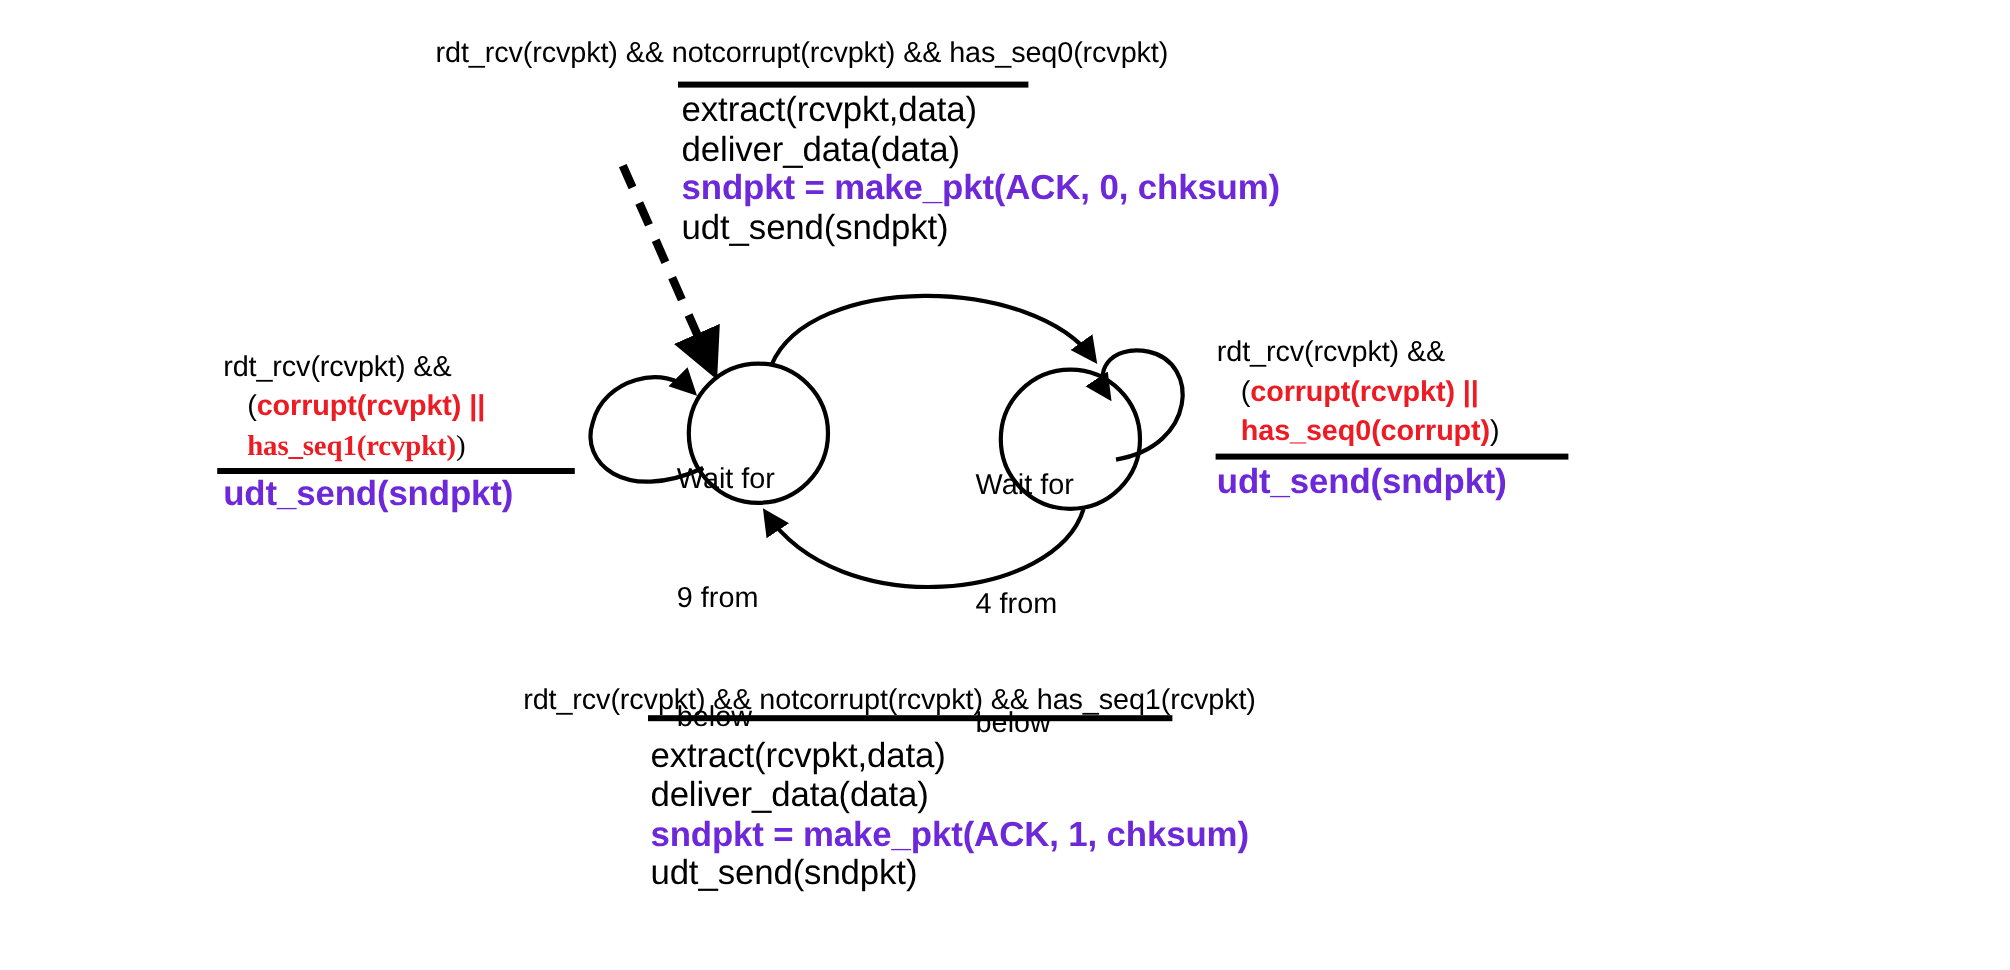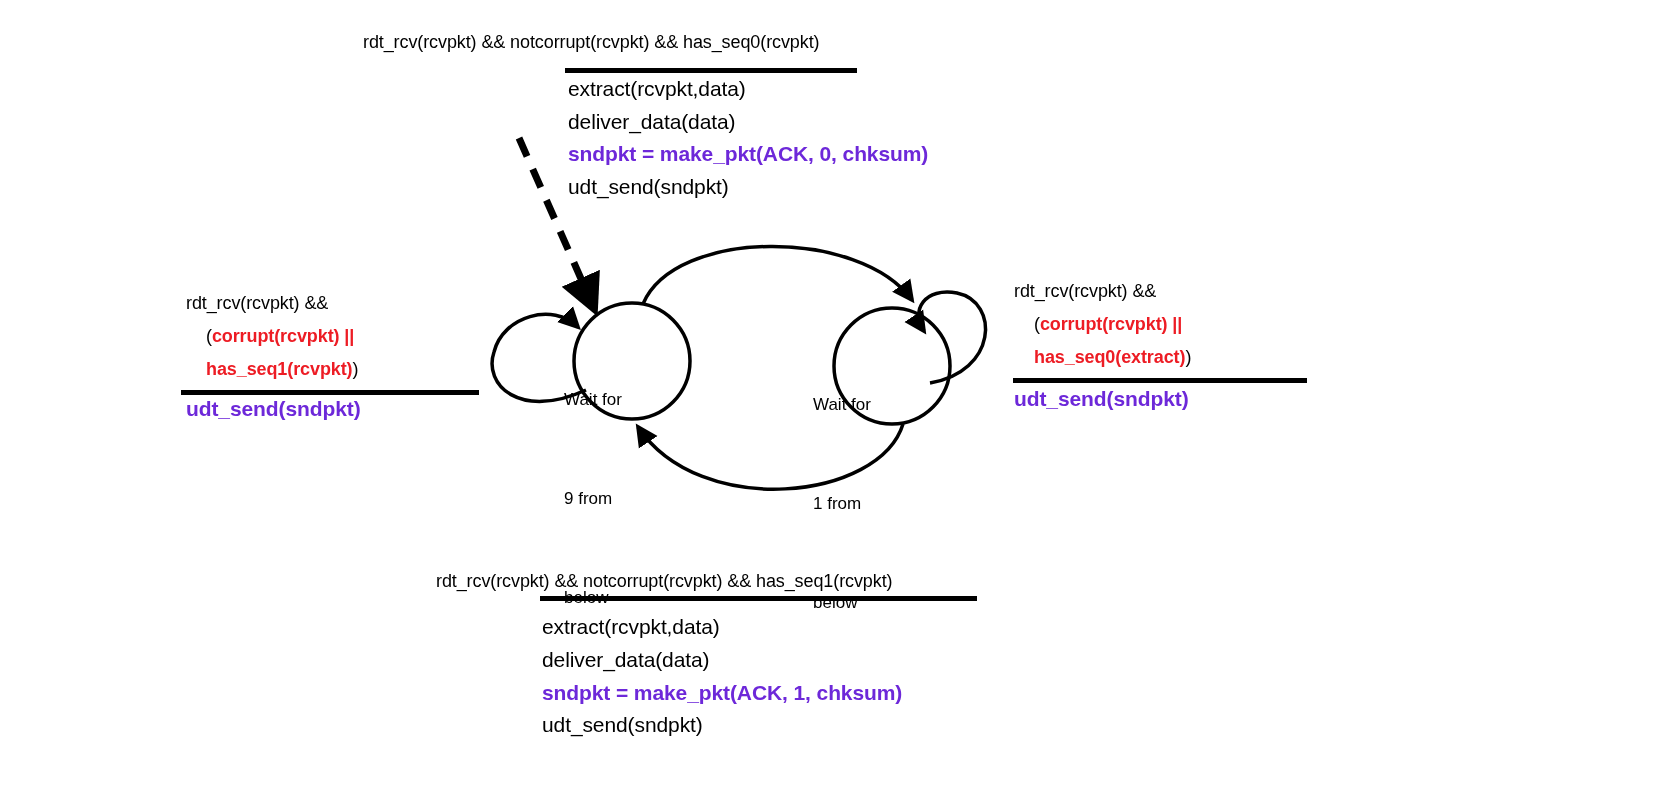--- a/index.html
+++ b/index.html
@@ -22,43 +22,43 @@
     width: 1675px;
     height: 808px;
   }
   .txt {
     position: absolute;
     white-space: pre;
     color: #000000;
     line-height: 1.0;
   }
   .cond {
-    font-size: 18px;
+    font-size: 24px;
     letter-spacing: -0.1px;
   }
   .action {
-    font-size: 21px;
+    font-size: 29px;
     letter-spacing: -0.1px;
   }
   .red {
     color: #ED1C24;
     font-weight: bold;
   }
   .blk {
     color: #000000;
     font-weight: normal;
   }
   .redline {
     color: #6d28d9;
     font-weight: bold;
   }
   .statelbl {
     position: absolute;
     color: #000000;
-    font-size: 17px;
+    font-size: 24px;
     line-height: 33px;
     white-space: pre;
     text-align: left;
   }
   .divider {
     position: absolute;
     background: #000000;
     height: 5px;
   }
   .blockwrap { position: absolute; }
@@ -94,21 +94,21 @@
   </svg>
 
   <div class="statelbl" style="left:564px; top:317px; width:100px;">
     <div>Wait for</div>
     <div>9 from</div>
     <div>below</div>
   </div>
 
   <div class="statelbl" style="left:813px; top:322px; width:100px;">
     <div>Wait for</div>
-    <div>1 from</div>
+    <div>4 from</div>
     <div>below</div>
   </div>
 
   <div class="blockwrap" style="left:0px; top:0px;">
     <div class="txt cond" style="left:363px; top:33px;">rdt_rcv(rcvpkt) &amp;&amp; notcorrupt(rcvpkt) &amp;&amp; has_seq0(rcvpkt)</div>
 
     <div class="divider" style="left:565px; top:68px; width:292px;"></div>
 
     <div class="txt action" style="left:568px; top:78px;">extract(rcvpkt,data)</div>
     <div class="txt action" style="left:568px; top:111px;">deliver_data(data)</div>
@@ -125,32 +125,32 @@
     <div class="txt action" style="left:542px; top:649px;">deliver_data(data)</div>
     <div class="txt action redline" style="left:542px; top:682px;">sndpkt = make_pkt(ACK, 1, chksum)</div>
     <div class="txt action" style="left:542px; top:714px;">udt_send(sndpkt)</div>
   </div>
 
   <div class="blockwrap" style="left:0px; top:0px;">
     <div class="txt cond" style="left:186px; top:294px;">rdt_rcv(rcvpkt) &amp;&amp;</div>
 
     <div class="txt cond" style="left:206px; top:327px;"><span class="blk">(</span><span class="red">corrupt(rcvpkt) ||</span></div>
 
-    <div class="txt cond" style="left:206px; top:360px;"><span class="red">has_seq1(rcvpkt)</span><span class="blk">)</span></div>
+    <div class="txt cond" style="left:206px; top:360px;font-family:Liberation Serif, serif;"><span class="red">has_seq1(rcvpkt)</span><span class="blk">)</span></div>
 
     <div class="divider" style="left:181px; top:390px; width:298px;"></div>
 
     <div class="txt action redline" style="left:186px; top:398px;">udt_send(sndpkt)</div>
   </div>
 
   <div class="blockwrap" style="left:0px; top:0px;">
     <div class="txt cond" style="left:1014px; top:282px;">rdt_rcv(rcvpkt) &amp;&amp;</div>
 
     <div class="txt cond" style="left:1034px; top:315px;"><span class="blk">(</span><span class="red">corrupt(rcvpkt) ||</span></div>
 
-    <div class="txt cond" style="left:1034px; top:348px;"><span class="red">has_seq0(extract)</span><span class="blk">)</span></div>
+    <div class="txt cond" style="left:1034px; top:348px;"><span class="red">has_seq0(corrupt)</span><span class="blk">)</span></div>
 
     <div class="divider" style="left:1013px; top:378px; width:294px;"></div>
 
     <div class="txt action redline" style="left:1014px; top:388px;">udt_send(sndpkt)</div>
   </div>
 
 </div>
 
 </body></html>

